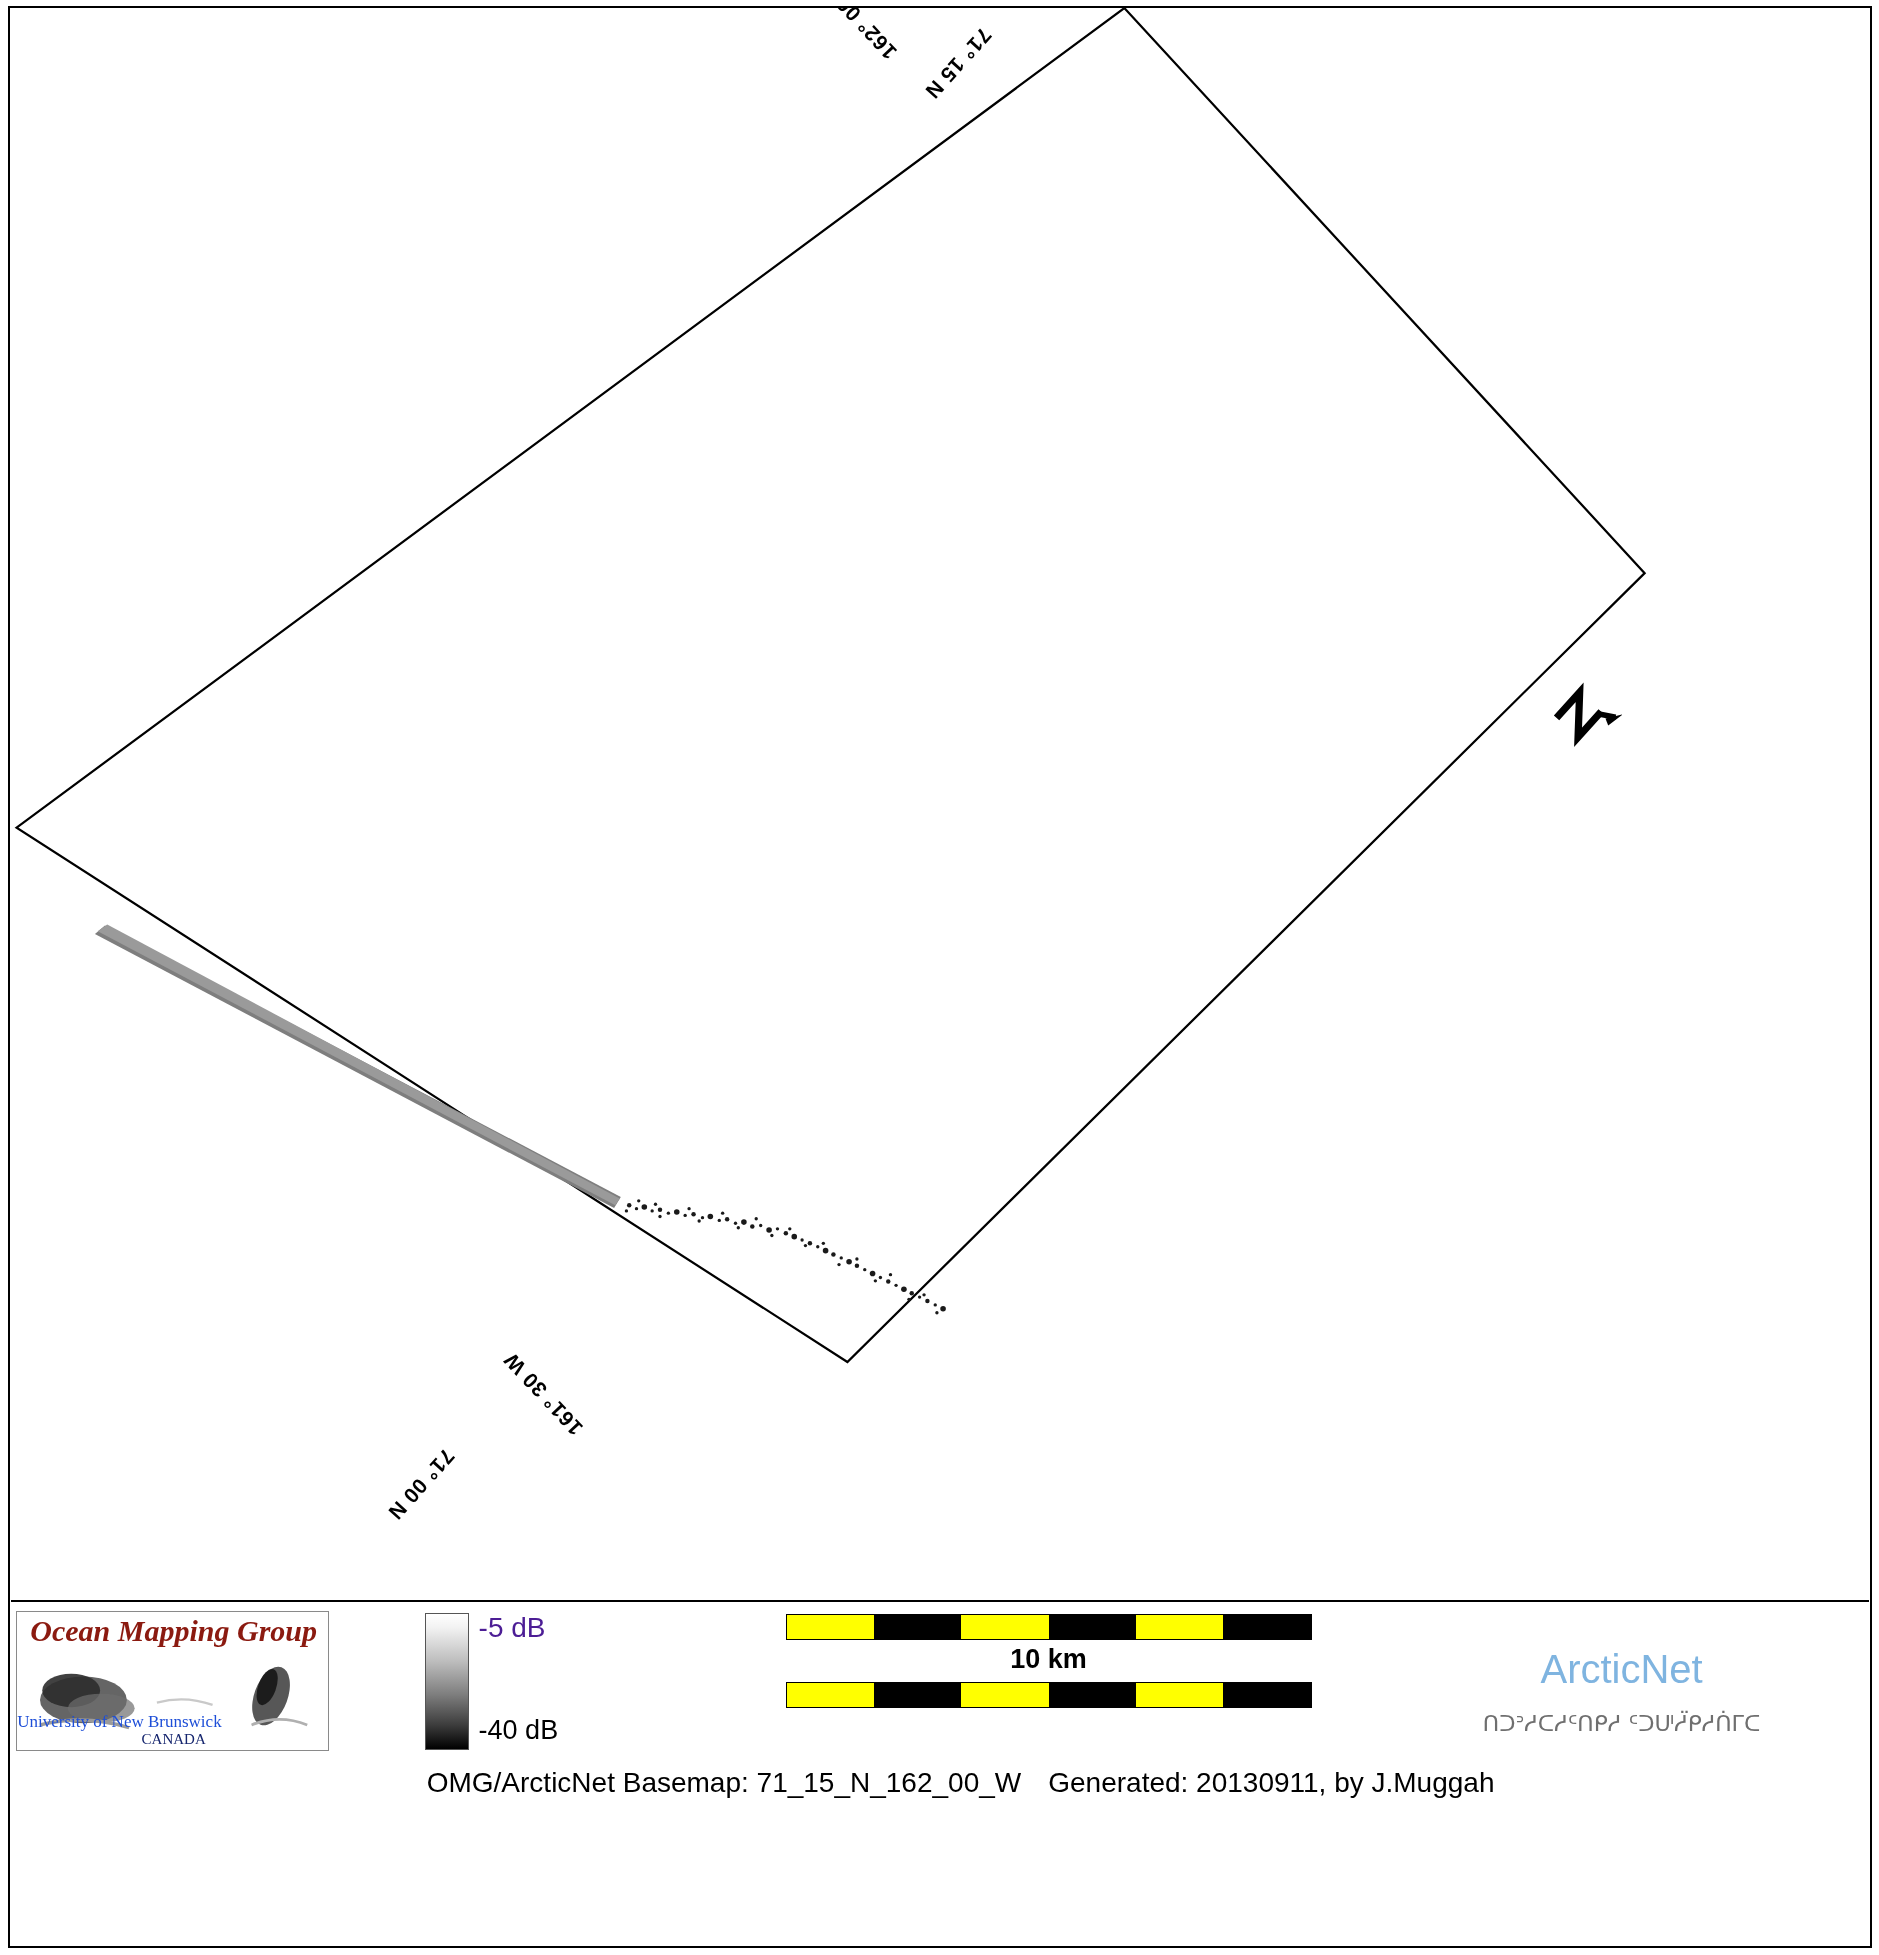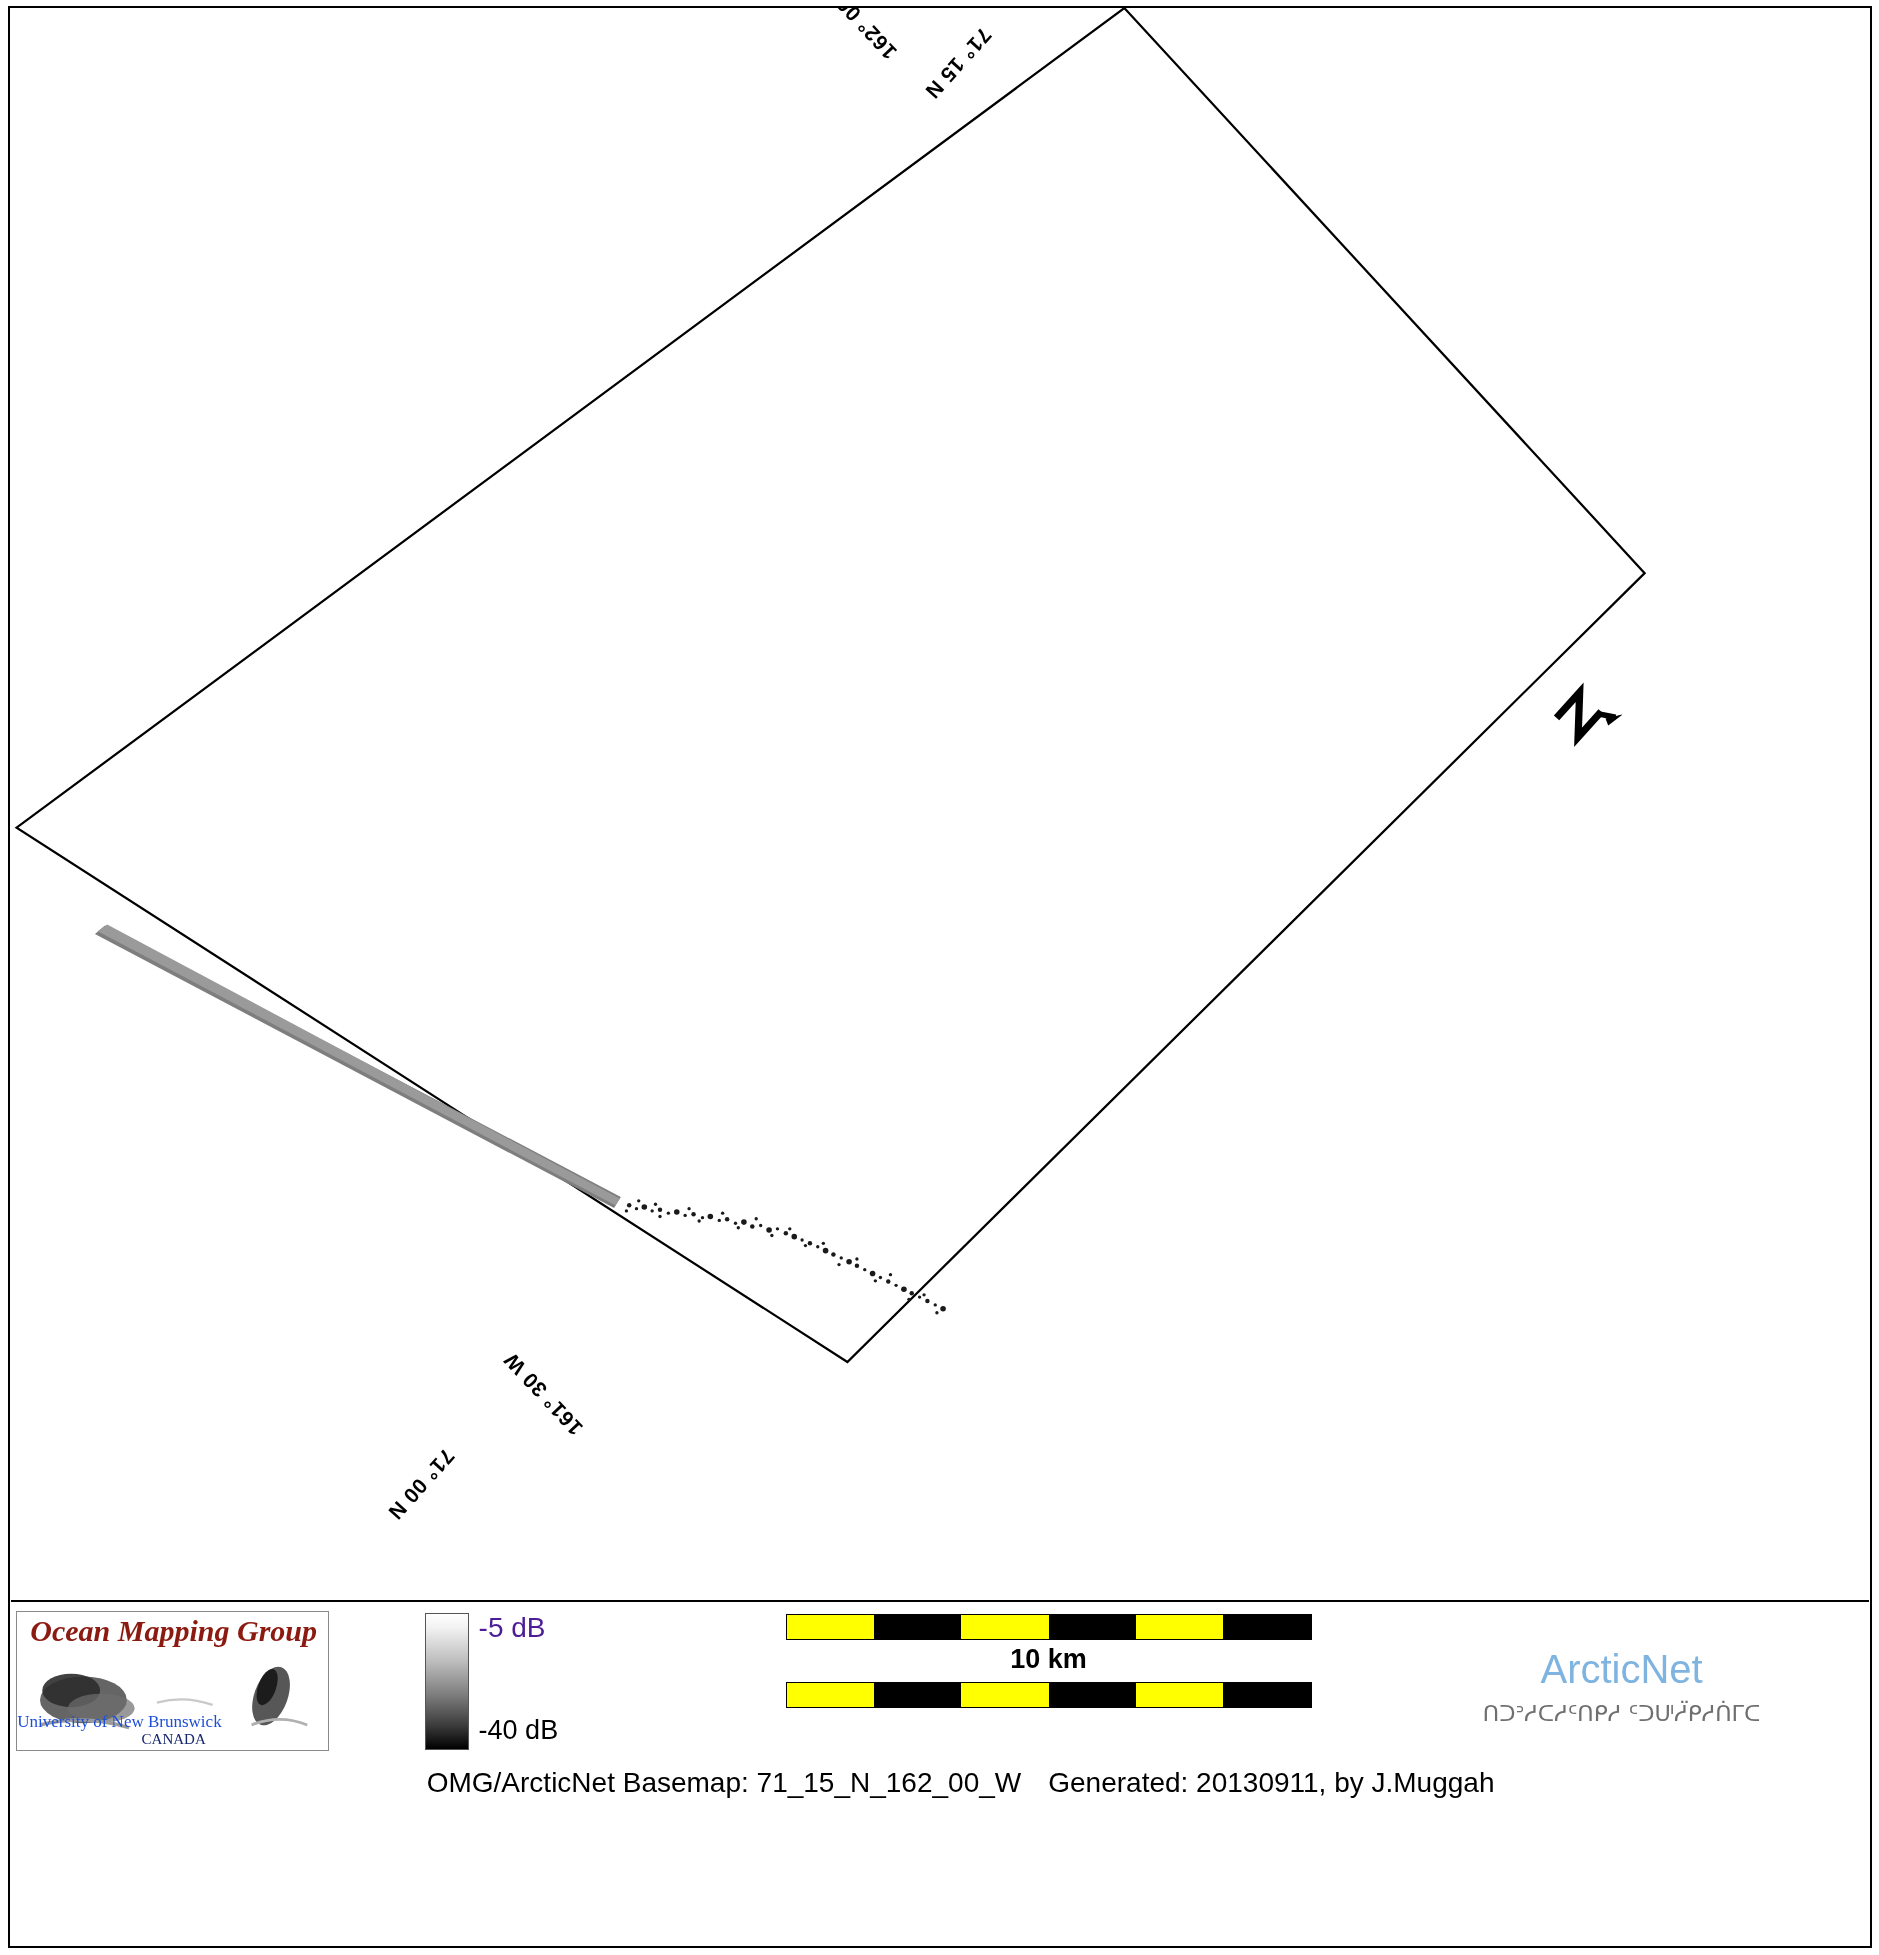--- a/index.html
+++ b/index.html
@@ -193,21 +193,21 @@
   }
   .arcticnet-title {
     font-size: 40px;
     color: #7fb4e0;
     font-family: "Liberation Sans", sans-serif;
   }
   .arcticnet-syll {
     font-size: 22.4px;
     color: #6f6f6f;
     font-family: "DejaVu Sans", sans-serif;
-    margin-top: 8px;
+    margin-top: 18px;
   }
   
   .footer-line {
     position: absolute;
     left: 0;
     top: 165px;
     width: 1858px;
     text-align: center;
     font-size: 28px;
     color: #000;

